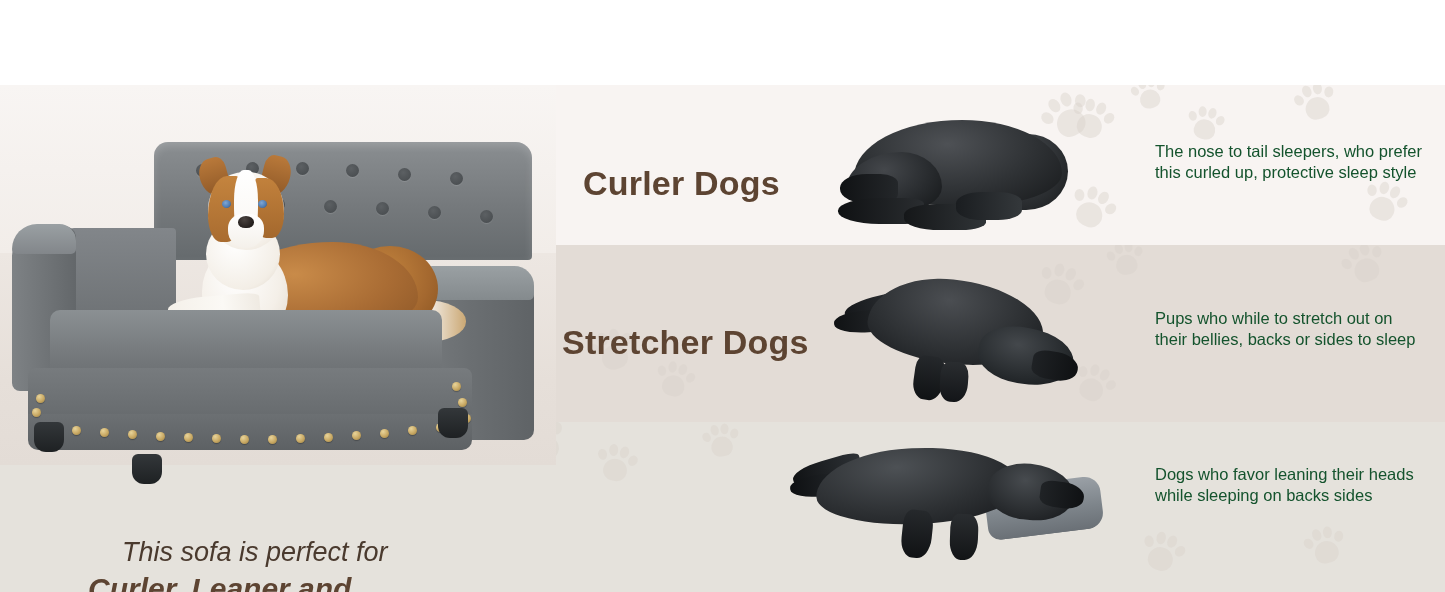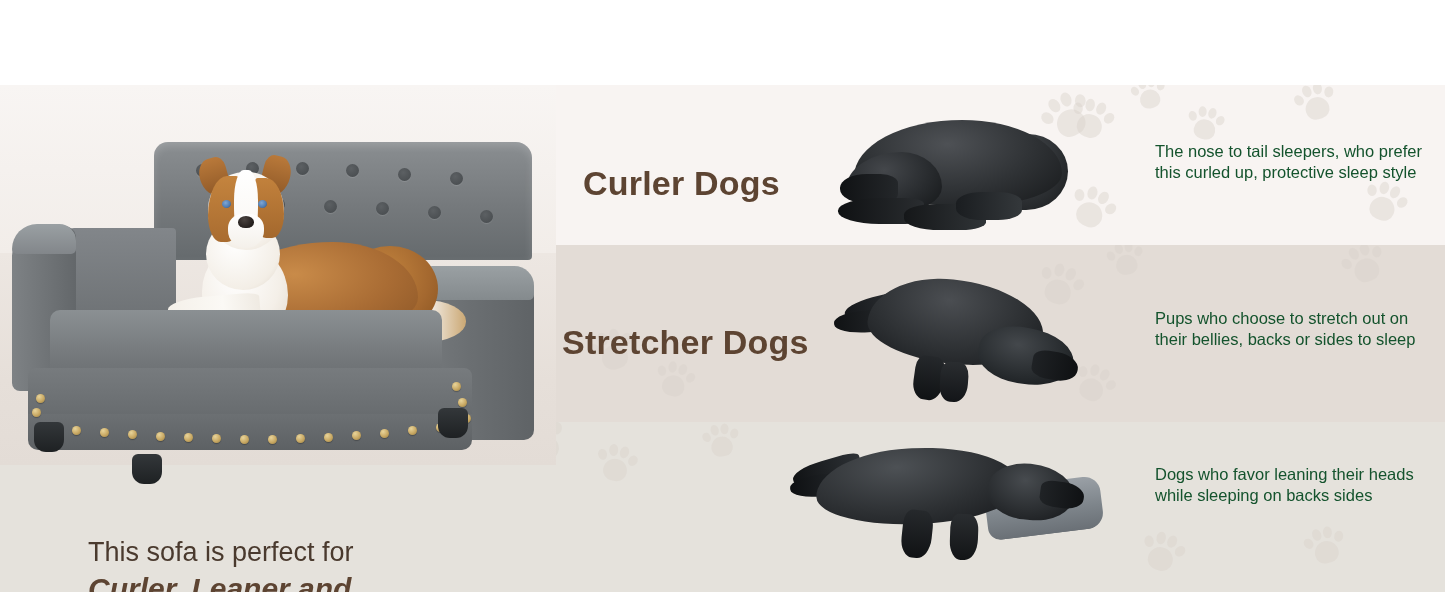--- a/index.html
+++ b/index.html
@@ -213,22 +213,22 @@
     background:linear-gradient(90deg,#EFEAE2 0%,#F9F6F1 60%,#E8E1D7 100%);
     border-radius:40% 18% 18% 40%;transform:rotate(-3deg);
   }
 
   
   .sofa-caption{
     position:absolute;left:88px;top:450px;width:430px;
     color:#5D4432;
   }
   .caption-line1{
-    font-size:27px;font-weight:normal;
-    line-height:1.26;color:#4A3A2E;
+    font-size:27px;font-style:italic;font-weight:normal;
+    line-height:1.26;color:#4A3A2E;margin-left:34px;
   }
   .caption-line2{
     font-size:30px;font-style:italic;font-weight:bold;
     line-height:1.2;color:#5D4432;margin-top:2px;
   }
 
   .row-label{
     position:absolute;
     font-size:34px;font-weight:bold;color:#5D4432;
     white-space:nowrap;
@@ -621,21 +621,21 @@
   <div class="row-label label-2">Stretcher Dogs</div>
   <div class="dogphoto lab-str">
     <span class="l1"></span>
       <span class="l2"></span>
       <span class="b"></span>
     <span class="h"></span>
       <span class="sn"></span>
       <span class="l3"></span>
       <span class="l4"></span>
   </div>
-  <div class="row-desc desc-2">Pups who choose to stretch out on their bellies, backs or sides to sleep</div>
+  <div class="row-desc desc-2">Pups who while to stretch out on their bellies, backs or sides to sleep</div>
 
   <div class="dogphoto lab-lean">
     <span class="pillow-sh"></span>
       <span class="pillow"></span>
     <span class="l1"></span>
       <span class="l2"></span>
       <span class="b"></span>
     <span class="h"></span>
       <span class="sn"></span>
       <span class="l3"></span>

